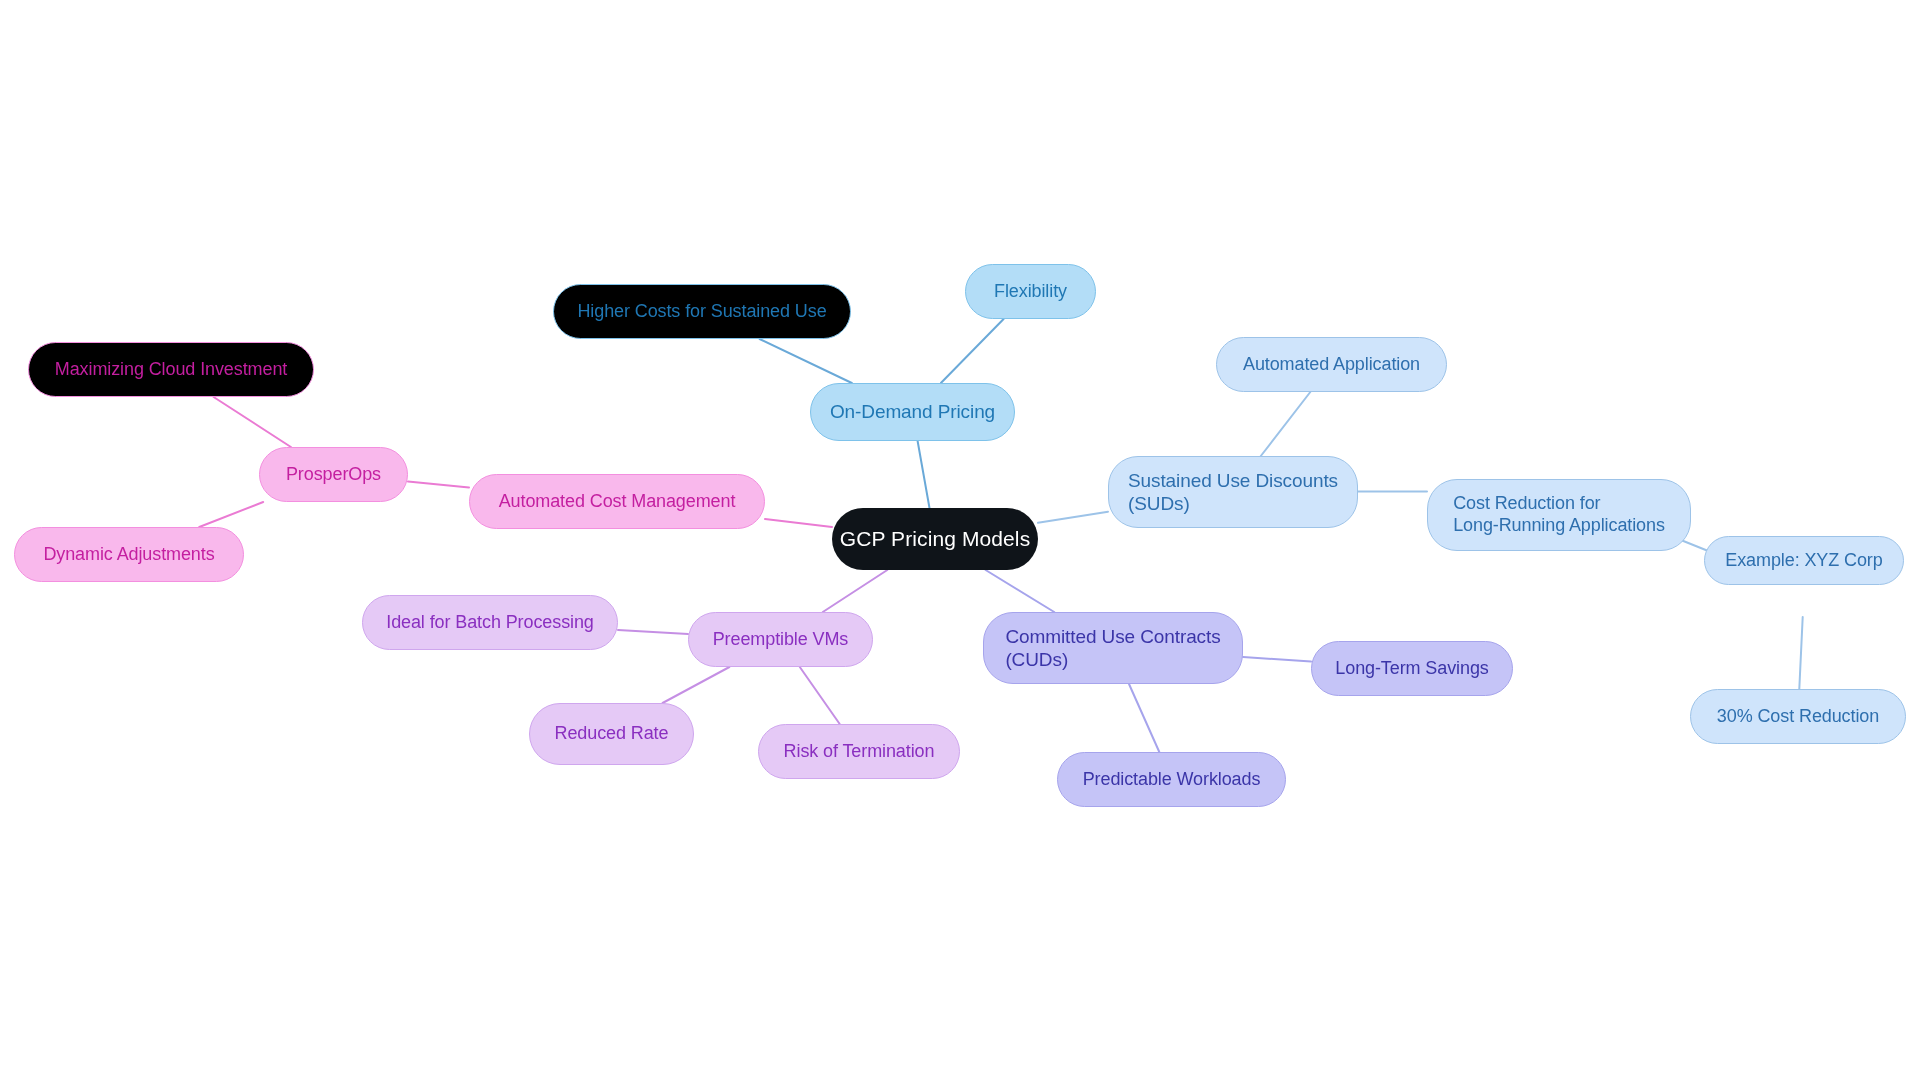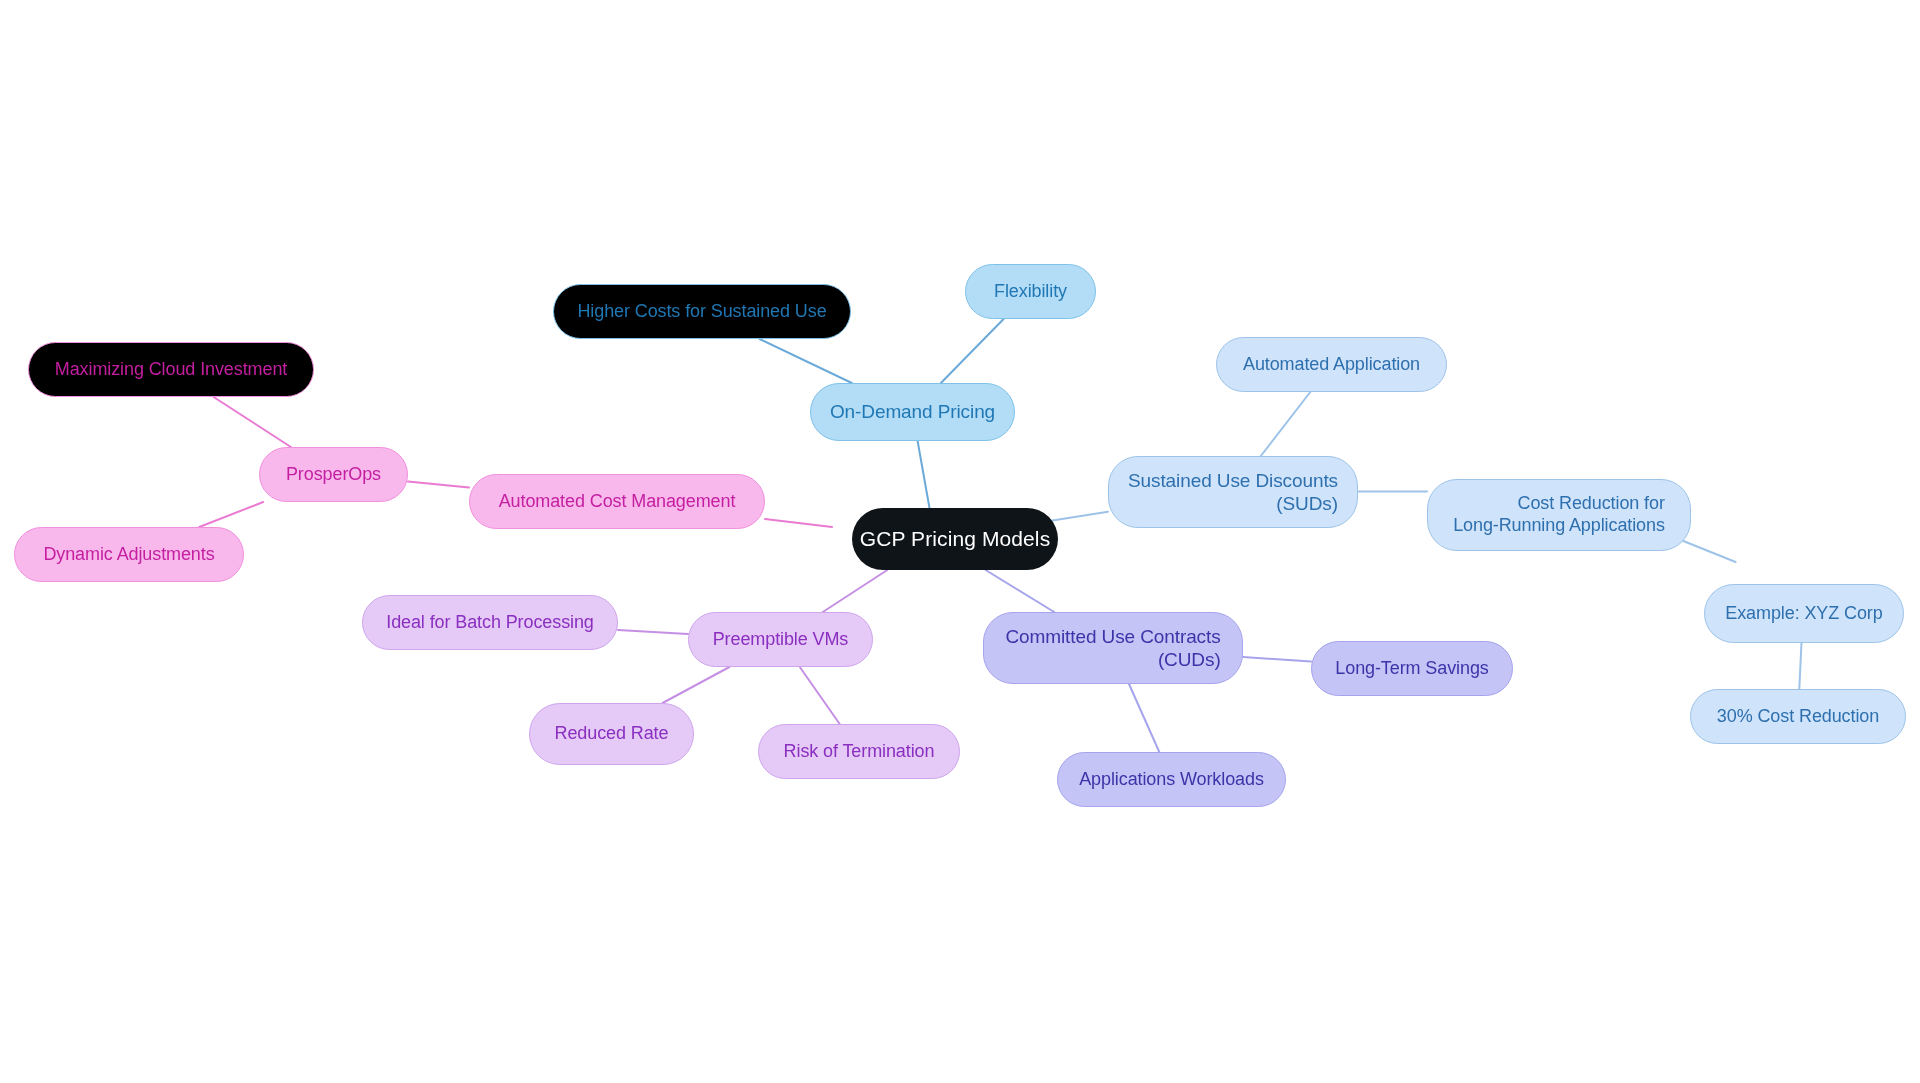--- a/index.html
+++ b/index.html
@@ -26,37 +26,36 @@
     width: 1920px;
     height: 1083px;
     pointer-events: none;
   }
   .node {
     position: absolute;
     box-sizing: border-box;
     display: flex;
     align-items: center;
     justify-content: center;
-    text-align: right;
+    text-align: left;
     border-radius: 999px;
     border-style: solid;
     border-width: 1px;
     line-height: 1.22;
     white-space: pre-line;
     letter-spacing: -0.1px;
     font-family: "Liberation Sans", sans-serif;
   }
   .node.root {
     border-radius: 34px;
     border-width: 0;
     font-size: 21px;
     color: #ffffff;
     background: #0f1419;
     letter-spacing: 0.1px;
-    margin-left: 20px;
   }
   .node.multiline { border-radius: 30px; }
   .n-label { display: block; }
 </style>
 </head>
 <body>
 
 <div id="canvas">
   <svg id="edges" viewBox="0 0 1920 1083" preserveAspectRatio="none">
       <line x1="929.5" y1="508.0" x2="917.6" y2="441.0" stroke="#6aa9d8" stroke-width="2" stroke-linecap="round"></line>
@@ -82,26 +81,26 @@
   <div id="nodes">
       <div class="node root" style="left: 832px; top: 508px; width: 206px; height: 62px; font-size: 21px; background: rgb(15, 20, 25); border-color: rgb(15, 20, 25); color: rgb(255, 255, 255);"><span class="n-label">GCP Pricing Models</span></div>
       <div class="node blue" style="left: 810px; top: 383px; width: 205px; height: 58px; font-size: 19px; background: rgb(179, 221, 247); border-color: rgb(126, 194, 234); color: rgb(31, 119, 180);"><span class="n-label">On-Demand Pricing</span></div>
       <div class="node blue" style="left: 553px; top: 284px; width: 298px; height: 55px; font-size: 18px; background: #000000; border-color: rgb(126, 194, 234); color: rgb(31, 119, 180);"><span class="n-label">Higher Costs for Sustained Use</span></div>
       <div class="node blue" style="left: 965px; top: 264px; width: 131px; height: 55px; font-size: 18px; background: rgb(179, 221, 247); border-color: rgb(126, 194, 234); color: rgb(31, 119, 180);"><span class="n-label">Flexibility</span></div>
       <div class="node lightblue multiline" style="left: 1108px; top: 456px; width: 250px; height: 72px; font-size: 19px; background: rgb(207, 228, 251); border-color: rgb(157, 195, 232); color: rgb(46, 111, 174);"><span class="n-label">Sustained Use Discounts
 (SUDs)</span></div>
       <div class="node lightblue" style="left: 1216px; top: 337px; width: 231px; height: 55px; font-size: 18px; background: rgb(207, 228, 251); border-color: rgb(157, 195, 232); color: rgb(46, 111, 174);"><span class="n-label">Automated Application</span></div>
       <div class="node lightblue multiline" style="left: 1427px; top: 455px; width: 264px; height: 72px; font-size: 18px; background: rgb(207, 228, 251); border-color: rgb(157, 195, 232); color: rgb(46, 111, 174); margin-top: 24px;"><span class="n-label">Cost Reduction for
 Long-Running Applications</span></div>
-      <div class="node lightblue" style="left: 1704px; top: 584px; width: 200px; height: 59px; font-size: 18px; background: rgb(207, 228, 251); border-color: rgb(157, 195, 232); color: rgb(46, 111, 174);"><span class="n-label">Example: XYZ Corp</span></div>
+      <div class="node lightblue" style="left: 1704px; top: 536px; width: 200px; height: 49px; font-size: 18px; background: rgb(207, 228, 251); border-color: rgb(157, 195, 232); color: rgb(46, 111, 174);"><span class="n-label">Example: XYZ Corp</span></div>
       <div class="node lightblue" style="left: 1690px; top: 689px; width: 216px; height: 55px; font-size: 18px; background: rgb(207, 228, 251); border-color: rgb(157, 195, 232); color: rgb(46, 111, 174);"><span class="n-label">30% Cost Reduction</span></div>
       <div class="node lavender multiline" style="left: 983px; top: 612px; width: 260px; height: 72px; font-size: 19px; background: rgb(197, 196, 247); border-color: rgb(166, 164, 236); color: rgb(59, 53, 168);"><span class="n-label">Committed Use Contracts
 (CUDs)</span></div>
       <div class="node lavender" style="left: 1311px; top: 641px; width: 202px; height: 55px; font-size: 18px; background: rgb(197, 196, 247); border-color: rgb(166, 164, 236); color: rgb(59, 53, 168);"><span class="n-label">Long-Term Savings</span></div>
-      <div class="node lavender" style="left: 1057px; top: 752px; width: 229px; height: 55px; font-size: 18px; background: rgb(197, 196, 247); border-color: rgb(166, 164, 236); color: rgb(59, 53, 168);"><span class="n-label">Applications Workloads</span></div>
+      <div class="node lavender" style="left: 1057px; top: 752px; width: 229px; height: 55px; font-size: 18px; background: rgb(197, 196, 247); border-color: rgb(166, 164, 236); color: rgb(59, 53, 168);"><span class="n-label">Predictable Workloads</span></div>
       <div class="node purple" style="left: 688px; top: 612px; width: 185px; height: 55px; font-size: 18px; background: rgb(229, 201, 246); border-color: rgb(207, 166, 238); color: rgb(138, 47, 192);"><span class="n-label">Preemptible VMs</span></div>
       <div class="node purple" style="left: 362px; top: 595px; width: 256px; height: 55px; font-size: 18px; background: rgb(229, 201, 246); border-color: rgb(207, 166, 238); color: rgb(138, 47, 192);"><span class="n-label">Ideal for Batch Processing</span></div>
       <div class="node purple" style="left: 529px; top: 703px; width: 165px; height: 62px; font-size: 18px; background: rgb(229, 201, 246); border-color: rgb(207, 166, 238); color: rgb(138, 47, 192);"><span class="n-label">Reduced Rate</span></div>
       <div class="node purple" style="left: 758px; top: 724px; width: 202px; height: 55px; font-size: 18px; background: rgb(229, 201, 246); border-color: rgb(207, 166, 238); color: rgb(138, 47, 192);"><span class="n-label">Risk of Termination</span></div>
       <div class="node pink" style="left: 469px; top: 474px; width: 296px; height: 55px; font-size: 18px; background: rgb(249, 184, 236); border-color: rgb(243, 143, 223); color: rgb(196, 31, 160);"><span class="n-label">Automated Cost Management</span></div>
       <div class="node pink" style="left: 259px; top: 447px; width: 149px; height: 55px; font-size: 18px; background: rgb(249, 184, 236); border-color: rgb(243, 143, 223); color: rgb(196, 31, 160);"><span class="n-label">ProsperOps</span></div>
       <div class="node pink" style="left: 28px; top: 342px; width: 286px; height: 55px; font-size: 18px; background: #000000; border-color: rgb(243, 143, 223); color: rgb(196, 31, 160);"><span class="n-label">Maximizing Cloud Investment</span></div>
       <div class="node pink" style="left: 14px; top: 527px; width: 230px; height: 55px; font-size: 18px; background: rgb(249, 184, 236); border-color: rgb(243, 143, 223); color: rgb(196, 31, 160);"><span class="n-label">Dynamic Adjustments</span></div>
     </div>
 </div>

